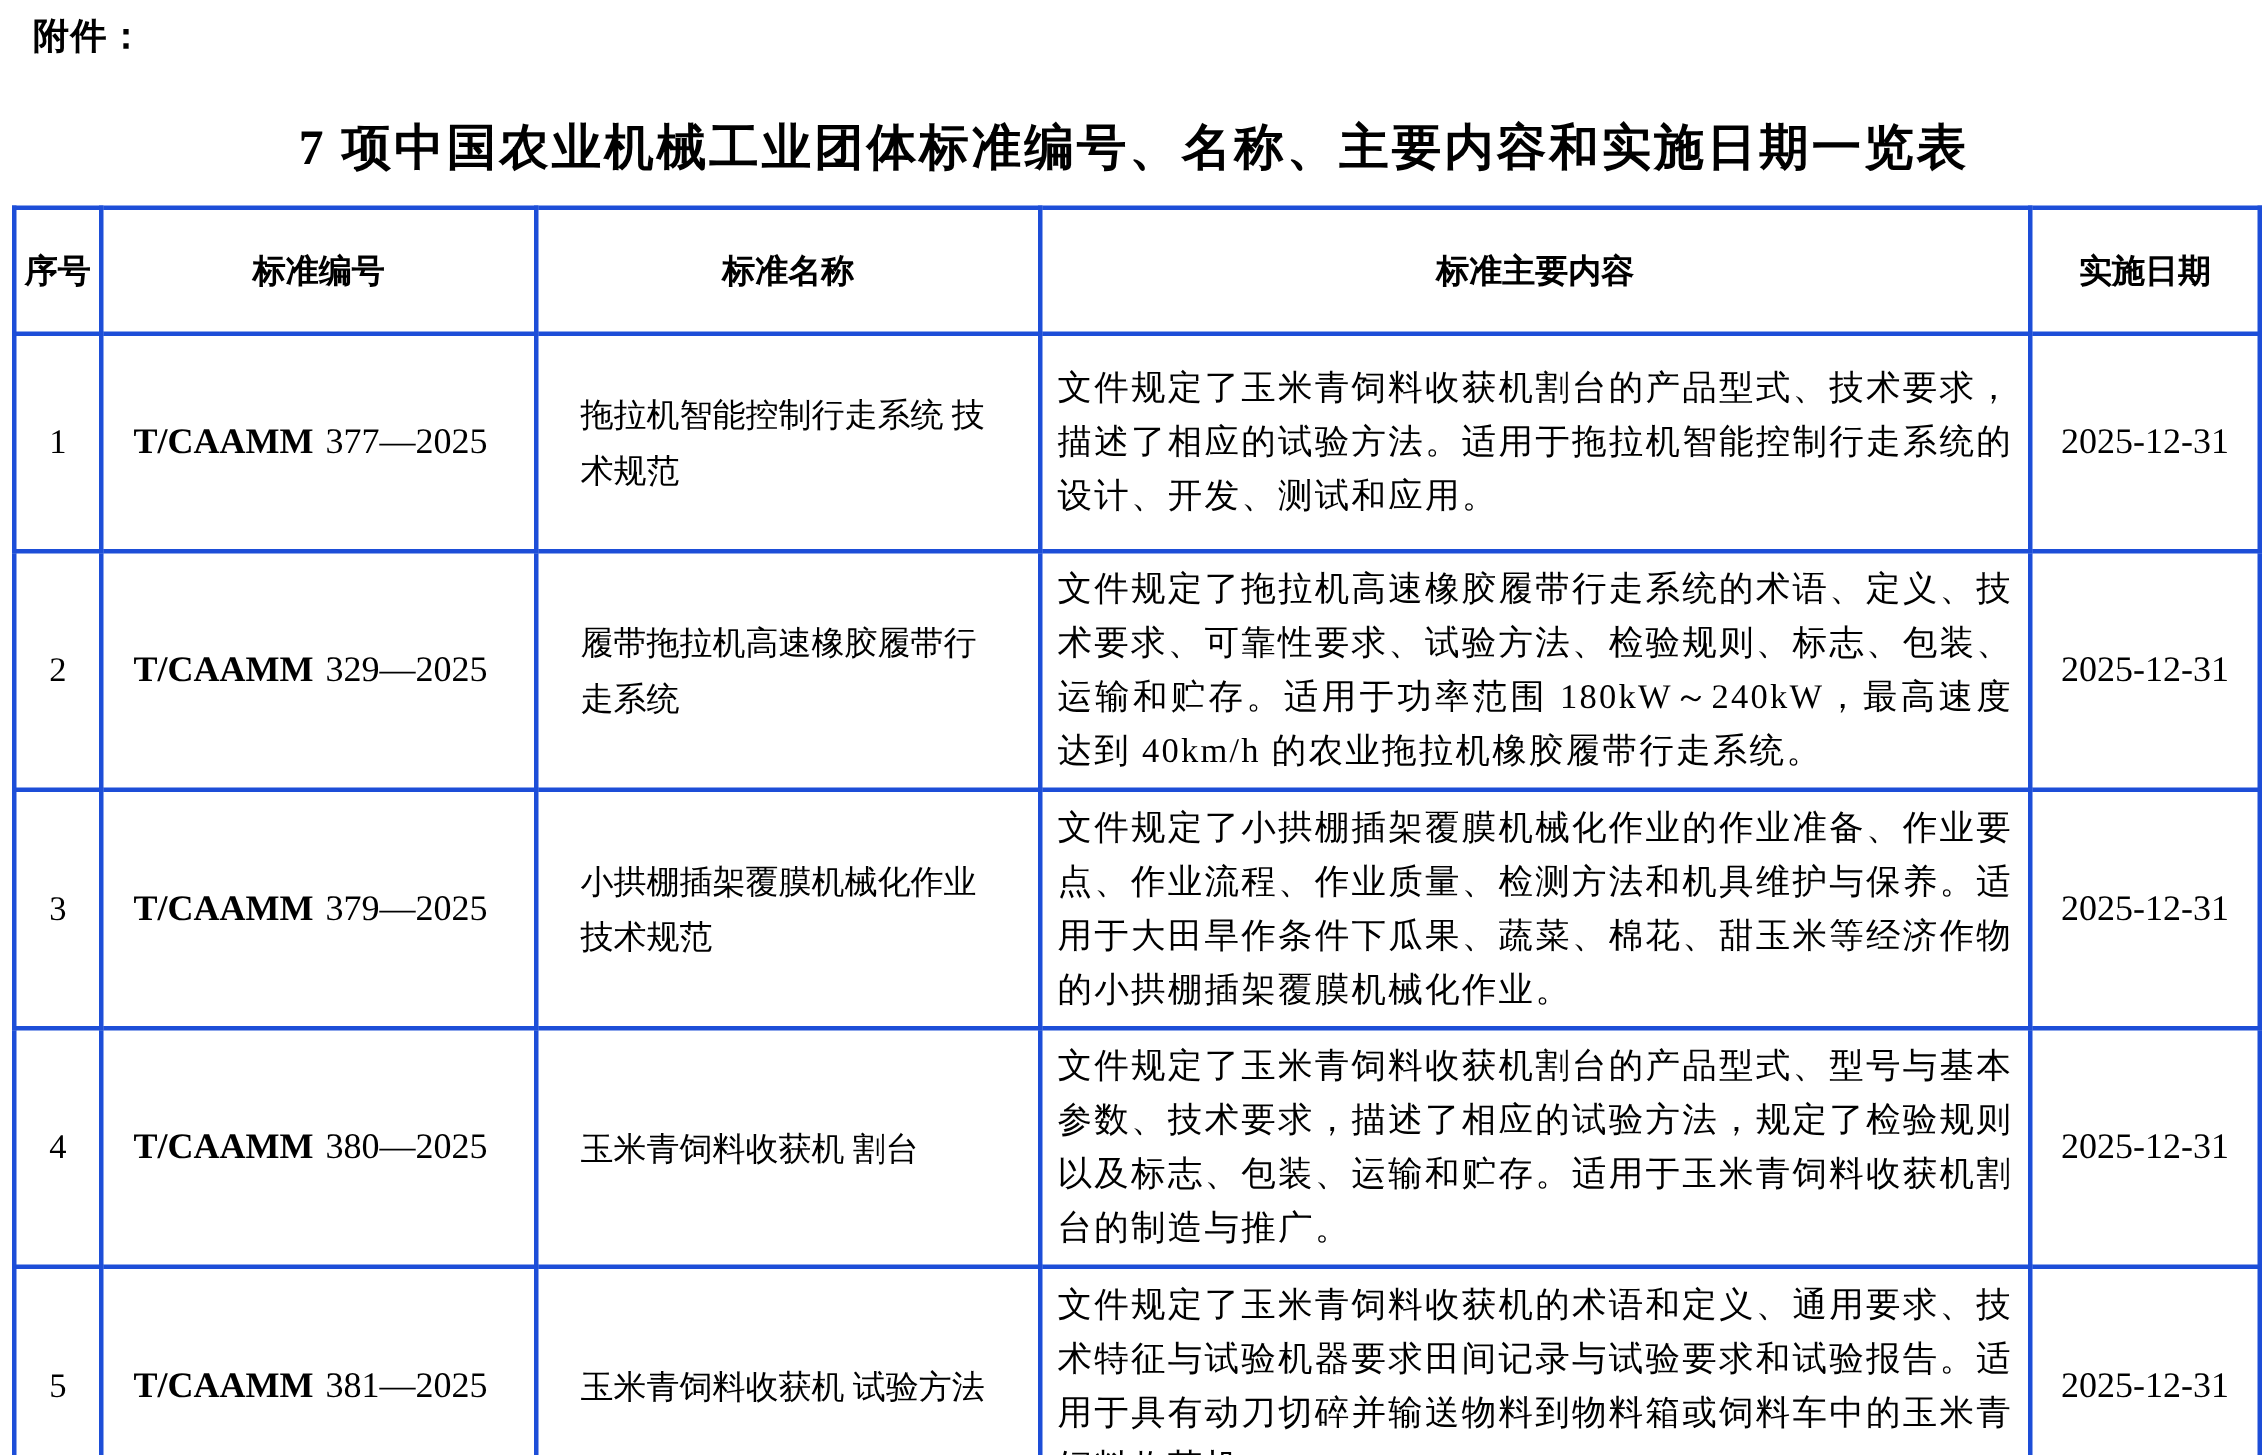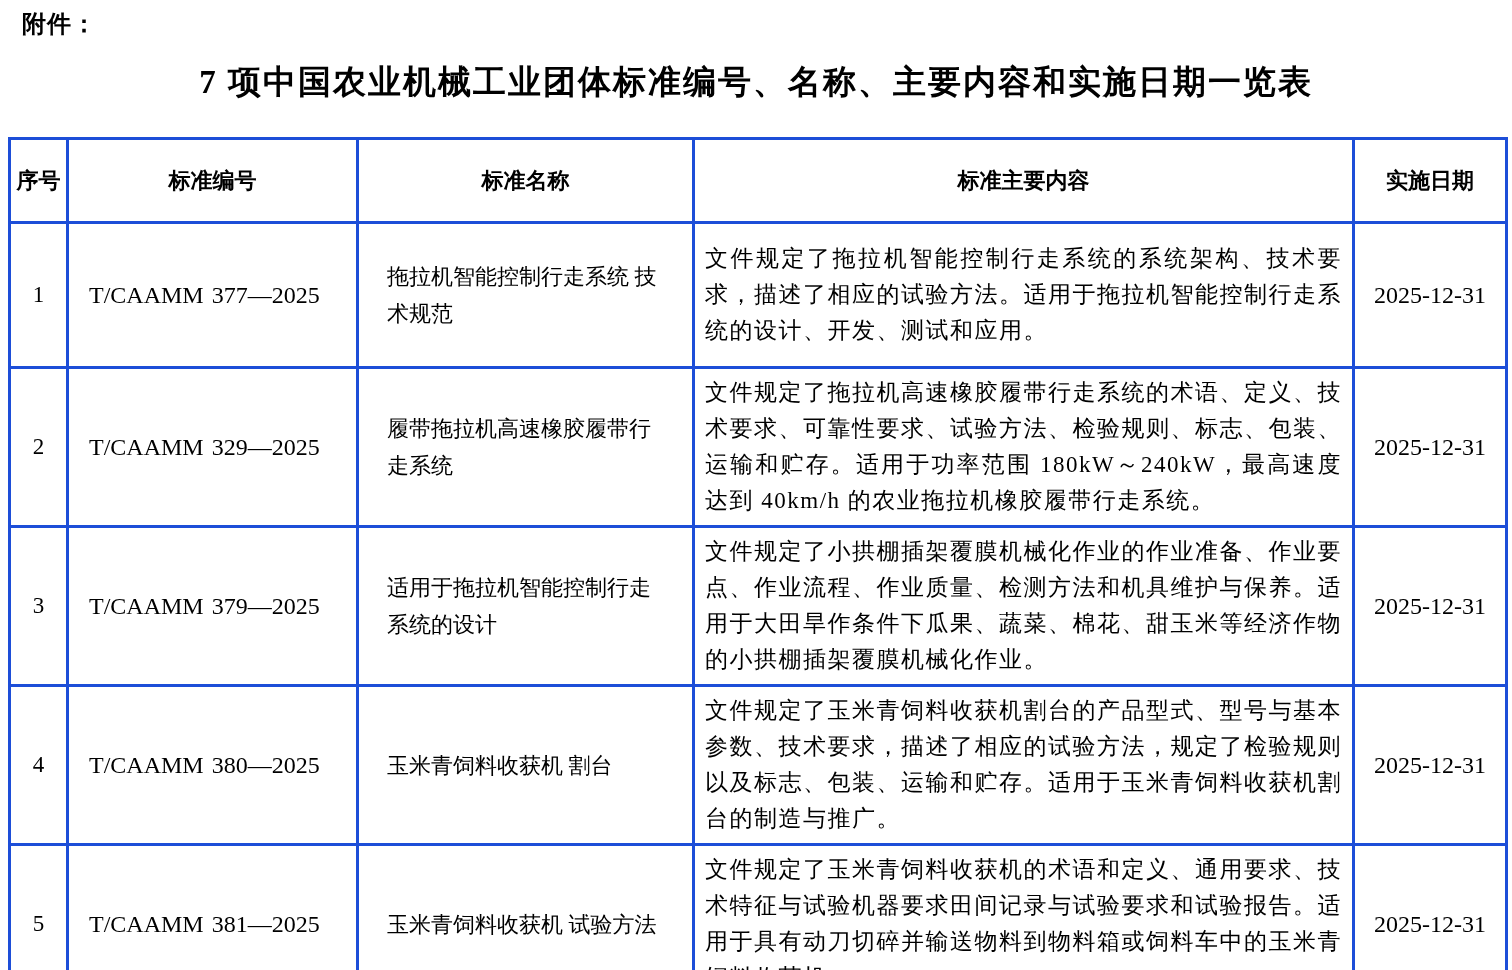--- a/index.html
+++ b/index.html
@@ -21,21 +21,21 @@
     position: absolute;
     left: 22px;
     top: 8px;
     font-size: 24px;
     font-weight: 600;
     letter-spacing: 1px;
   }
   .doc-title {
     position: absolute;
     left: 0;
-    top: 60px;
+    top: 76px;
     width: 1512px;
     text-align: center;
     font-size: 33px;
     font-weight: bold;
     letter-spacing: 2px;
     white-space: nowrap;
   }
   table.standards {
     position: absolute;
     left: 8px;
@@ -64,21 +64,21 @@
   td.c-no {
     text-align: center;
     font-size: 23px;
     padding: 0 2px;
   }
   td.c-code {
     font-size: 24px;
     padding: 0 8px 0 20px;
     white-space: nowrap;
   }
-  td.c-code .code-prefix { font-weight: normal; }
+  td.c-code .code-prefix { font-weight: bold; }
   td.c-code .code-number { margin-left: 8px; }
   td.c-name {
     font-size: 22px;
     line-height: 37px;
     padding: 12px 28px;
     text-align: left;
   }
   td.c-content {
     font-size: 23px;
     letter-spacing: 1.5px;
@@ -122,40 +122,40 @@
       </tr>
     </thead>
     <tbody>
 
       <tr>
         <td class="c-no">1</td>
         <td class="c-code">
           <span class="code-prefix">T/CAAMM</span><span class="code-number">377—2025</span>
         </td>
         <td class="c-name">拖拉机智能控制行走系统 技术规范</td>
-        <td class="c-content">文件规定了拖拉机智能控制行走系统的系统架构、技术要求，描述了相应的试验方法。适用于拖拉机智能控制行走系统的设计、开发、测试和应用。</td>
+        <td class="c-content">文件规定了玉米青饲料收获机割台的产品型式、技术要求，描述了相应的试验方法。适用于拖拉机智能控制行走系统的设计、开发、测试和应用。</td>
         <td class="c-date">2025-12-31</td>
       </tr>
 
       <tr>
         <td class="c-no">2</td>
         <td class="c-code">
           <span class="code-prefix">T/CAAMM</span><span class="code-number">329—2025</span>
         </td>
         <td class="c-name">履带拖拉机高速橡胶履带行走系统</td>
         <td class="c-content">文件规定了拖拉机高速橡胶履带行走系统的术语、定义、技术要求、可靠性要求、试验方法、检验规则、标志、包装、运输和贮存。适用于功率范围 180kW～240kW，最高速度达到 40km/h 的农业拖拉机橡胶履带行走系统。</td>
         <td class="c-date">2025-12-31</td>
       </tr>
 
       <tr>
         <td class="c-no">3</td>
         <td class="c-code">
           <span class="code-prefix">T/CAAMM</span><span class="code-number">379—2025</span>
         </td>
-        <td class="c-name">适用于拖拉机智能控制行走系统的设计</td>
+        <td class="c-name">小拱棚插架覆膜机械化作业技术规范</td>
         <td class="c-content">文件规定了小拱棚插架覆膜机械化作业的作业准备、作业要点、作业流程、作业质量、检测方法和机具维护与保养。适用于大田旱作条件下瓜果、蔬菜、棉花、甜玉米等经济作物的小拱棚插架覆膜机械化作业。</td>
         <td class="c-date">2025-12-31</td>
       </tr>
 
       <tr>
         <td class="c-no">4</td>
         <td class="c-code">
           <span class="code-prefix">T/CAAMM</span><span class="code-number">380—2025</span>
         </td>
         <td class="c-name">玉米青饲料收获机 割台</td>

